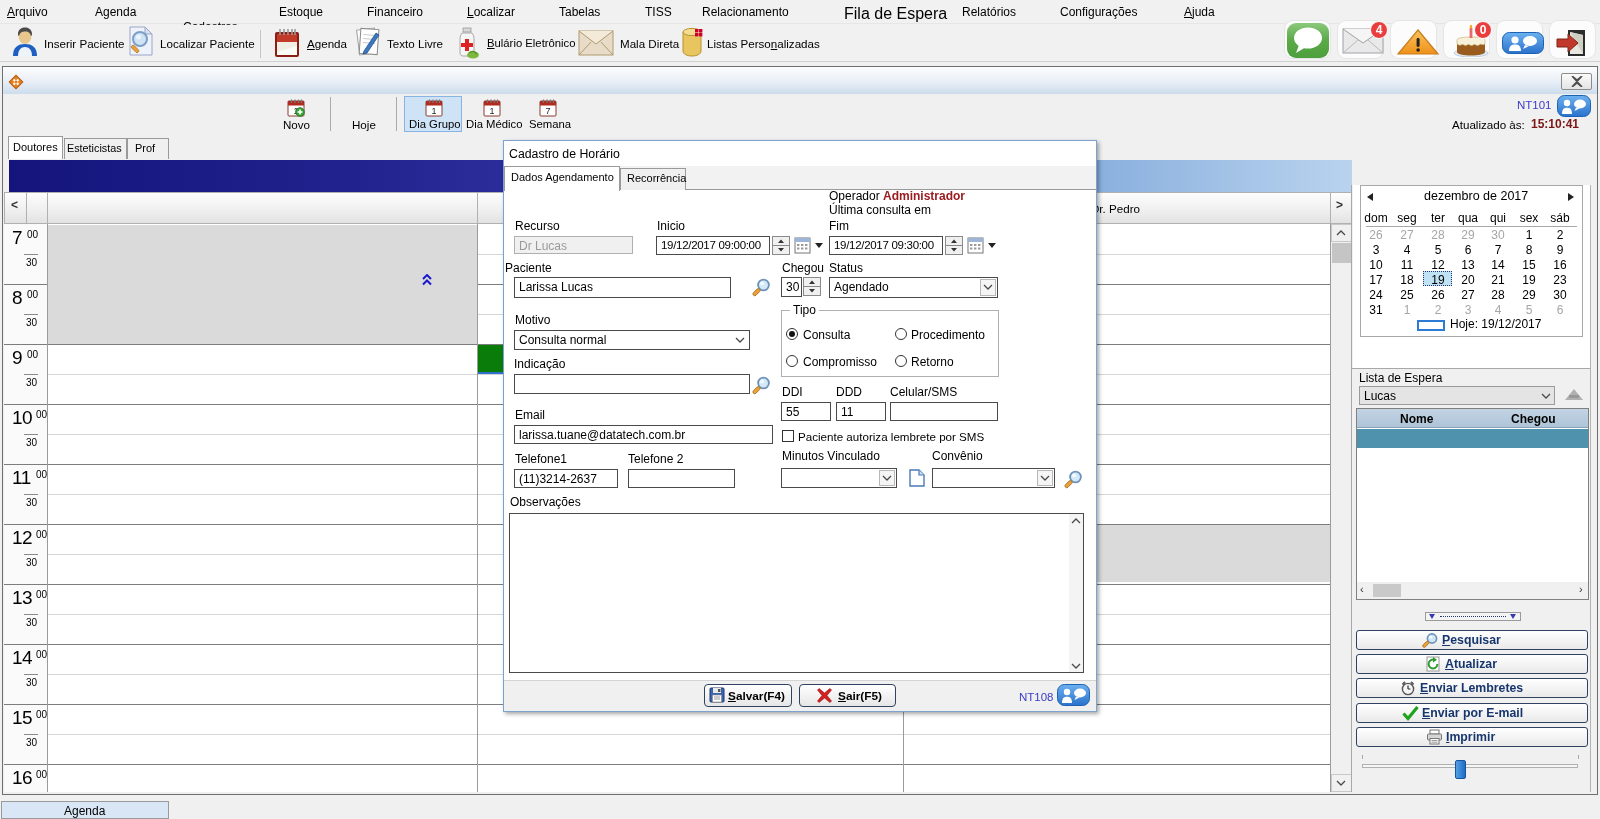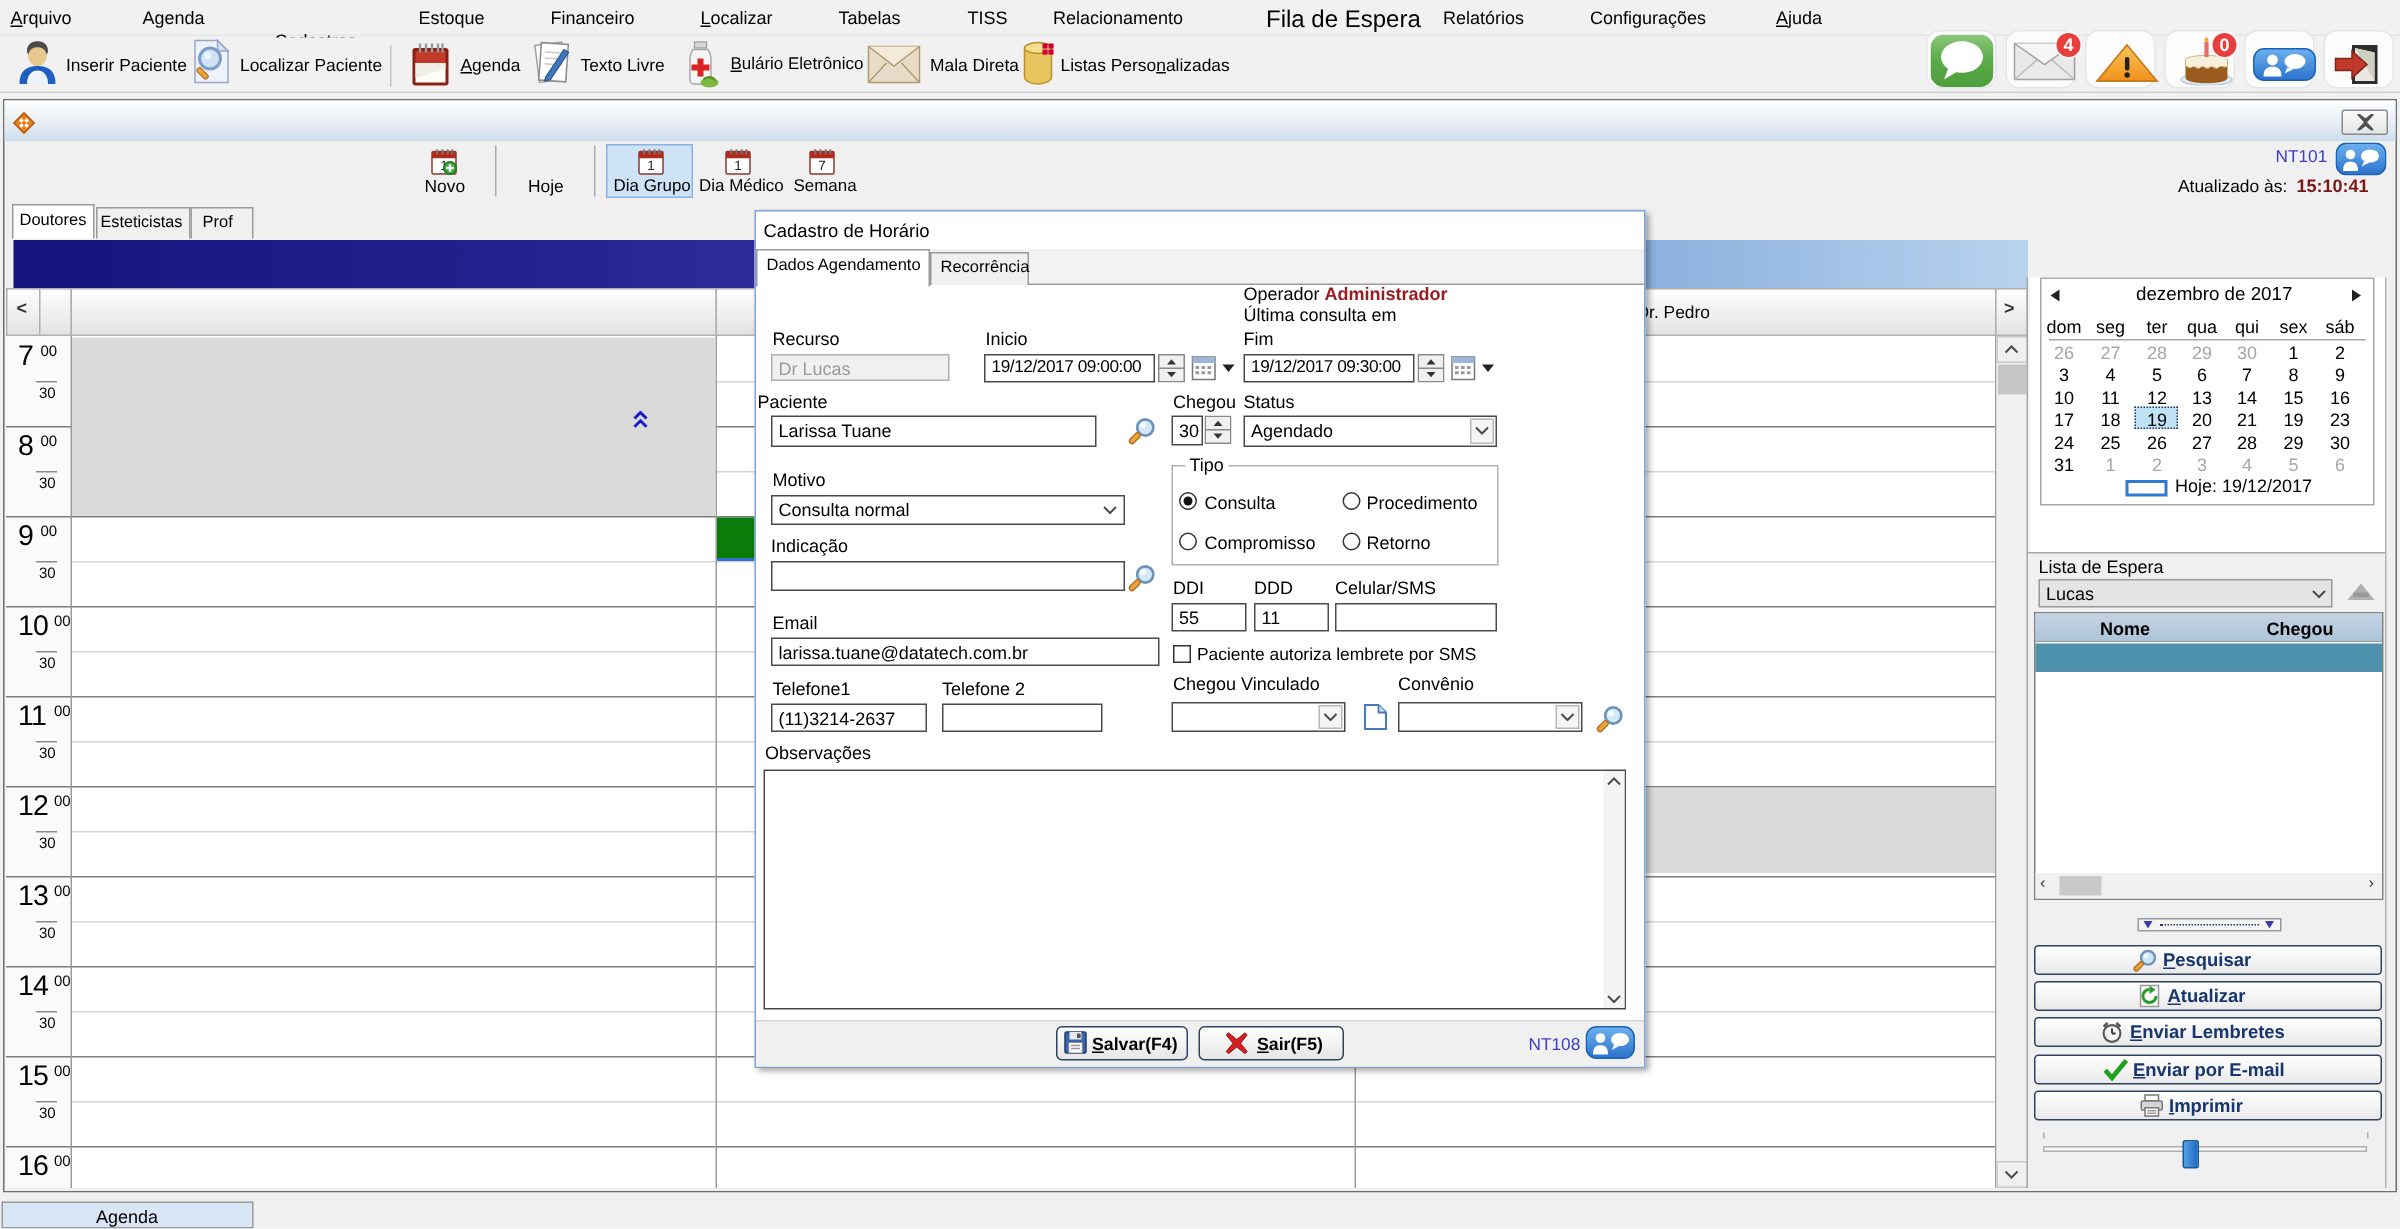--- a/index.html
+++ b/index.html
@@ -507,21 +507,21 @@
       <rect x="3" y="8" width="2.4" height="2"></rect>
       <rect x="7" y="8" width="2.4" height="2"></rect>
       <rect x="11" y="8" width="2.4" height="2"></rect>
       <rect x="3" y="11.5" width="2.4" height="2"></rect>
       <rect x="7" y="11.5" width="2.4" height="2"></rect>
       <rect x="11" y="11.5" width="2.4" height="2"></rect>
     </g>
 <path d="M21 7 L29 7 L25 12 Z" fill="#222"></path>
 </svg>
 <div class="lbl" style="left:505px;top:261px;z-index:11;">Paciente</div>
-<div class="fld" style="left:514px;top:277px;width:217px;height:21px;z-index:11;">Larissa Tuane</div>
+<div class="fld" style="left:514px;top:277px;width:217px;height:21px;z-index:11;">Larissa Lucas</div>
 <svg class="ab" style="left:752px;top:278px;z-index:11;" width="19" height="19" viewBox="0 0 19 19">
 <circle cx="11.5" cy="7" r="5.4" fill="#d3e9fa" stroke="#6f93b8" stroke-width="1.8"></circle>
 <circle cx="10" cy="5.4" r="2" fill="#f4fbff"></circle>
 <rect x="0.8" y="12.6" width="8.6" height="3.6" rx="1.8" transform="rotate(-45 4.5 15)" fill="#e8a13c" stroke="#a96d1d" stroke-width="0.8"></rect>
 </svg>
 <div class="lbl" style="left:782px;top:261px;z-index:11;">Chegou</div>
 <div class="fld" style="left:781px;top:277px;width:21px;height:20px;z-index:11;">30</div>
 <svg class="ab" style="left:803px;top:277px;z-index:11;" width="18" height="19" viewBox="0 0 18 19">
 <rect x="0.5" y="0.5" width="17" height="18" fill="#f0f0f0" stroke="#8a8a8a"></rect>
 <line x1="0.5" y1="9.5" x2="17.5" y2="9.5" stroke="#8a8a8a"></line>
@@ -564,21 +564,21 @@
 <div class="fld" style="left:836px;top:402px;width:50px;height:19px;z-index:11;">11</div>
 <div class="fld" style="left:890px;top:402px;width:108px;height:19px;z-index:11;"></div>
 <div class="lbl" style="left:515px;top:408px;z-index:11;">Email</div>
 <div class="fld" style="left:514px;top:425px;width:259px;height:19px;z-index:11;">larissa.tuane@datatech.com.br</div>
 <div class="ab" style="left:782px;top:430px;width:12px;height:12px;border:1px solid #333;background:#fff;z-index:11;"></div>
 <div class="lbl" style="left:798px;top:430px;z-index:11;font-size:11.6px;">Paciente autoriza lembrete por SMS</div>
 <div class="lbl" style="left:515px;top:452px;z-index:11;">Telefone1</div>
 <div class="lbl" style="left:628px;top:452px;z-index:11;">Telefone 2</div>
 <div class="fld" style="left:514px;top:469px;width:104px;height:19px;z-index:11;">(11)3214-2637</div>
 <div class="fld" style="left:628px;top:469px;width:107px;height:19px;z-index:11;"></div>
-<div class="lbl" style="left:782px;top:449px;z-index:11;">Chegou Vinculado</div>
+<div class="lbl" style="left:782px;top:449px;z-index:11;">Minutos Vinculado</div>
 <div class="lbl" style="left:932px;top:449px;z-index:11;">Convênio</div>
 <div class="fld" style="left:781px;top:468px;width:116px;height:20px;z-index:11;"></div>
 <div class="ab" style="left:879px;top:470px;width:16px;height:16px;background:#f5f5f5;border:1px solid #b8b8b8;z-index:11;"></div>
 <svg class="ab" style="left:882px;top:475px;z-index:11;" width="10" height="6" viewBox="0 0 10 6">
     <path d="M1 1 L5 5 L9 1" fill="none" stroke="#4a4a4a" stroke-width="1.3"></path>
   </svg>
 <svg class="ab" style="left:909px;top:469px;z-index:11;" width="16" height="18" viewBox="0 0 16 18">
 <path d="M1 1 L10 1 L15 6 L15 17 L1 17 Z" fill="#fff" stroke="#4a7ab8" stroke-width="1.4"></path>
 <path d="M10 1 L10 6 L15 6" fill="#cfe0f2" stroke="#4a7ab8" stroke-width="1.2"></path>
 </svg>

